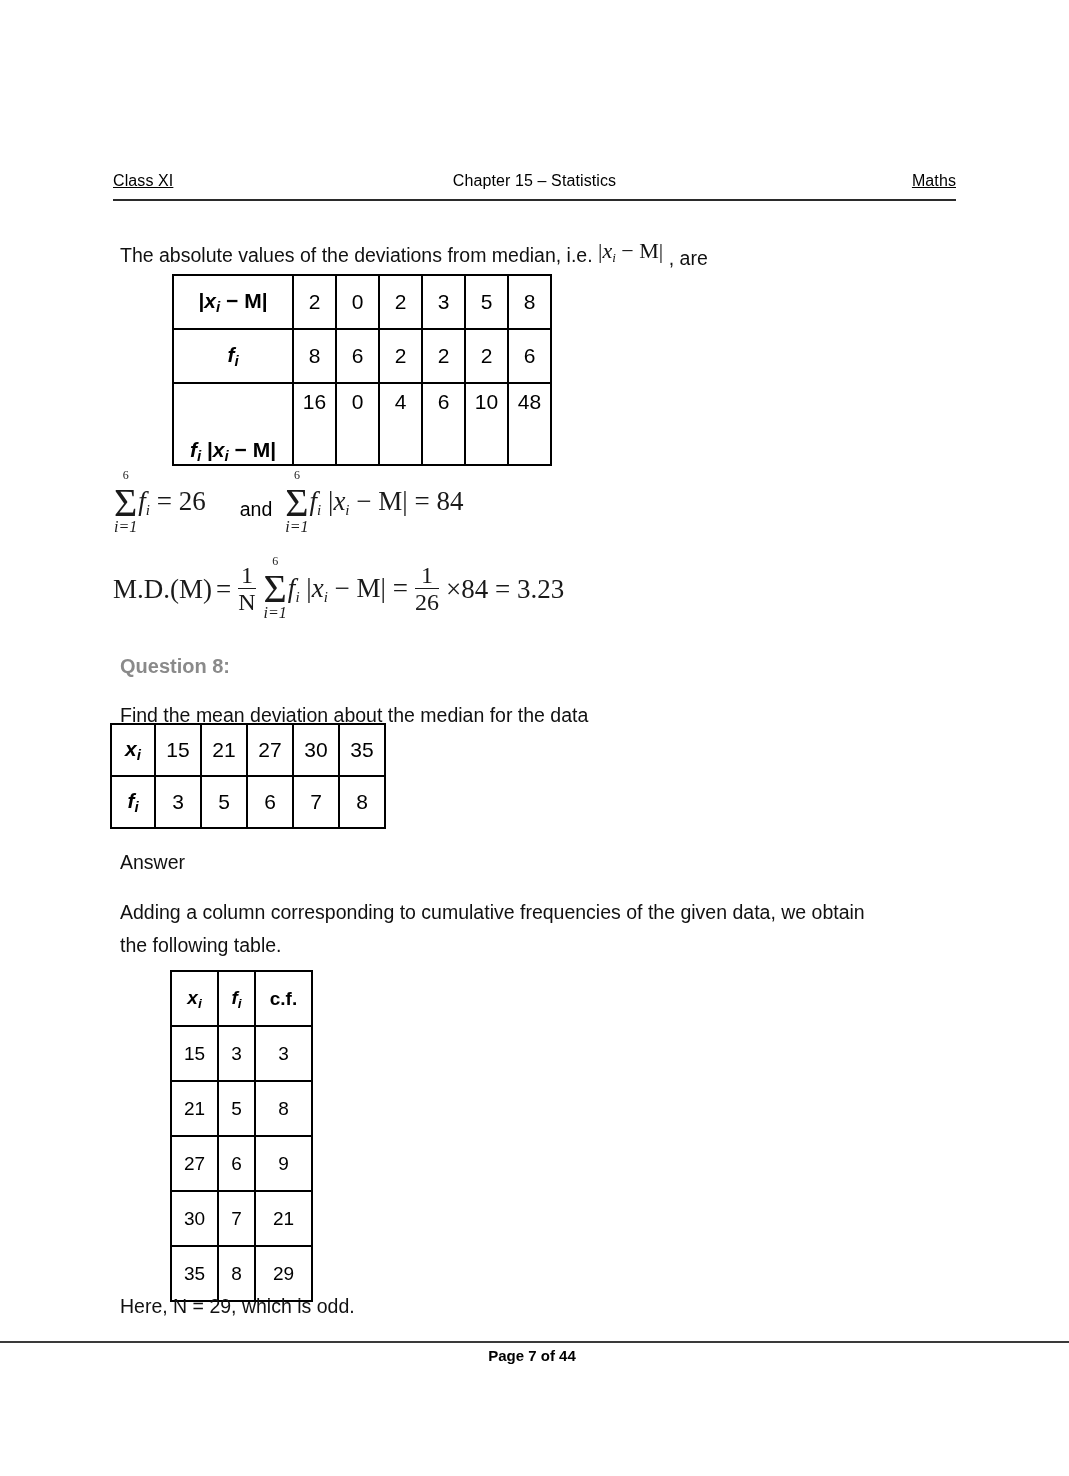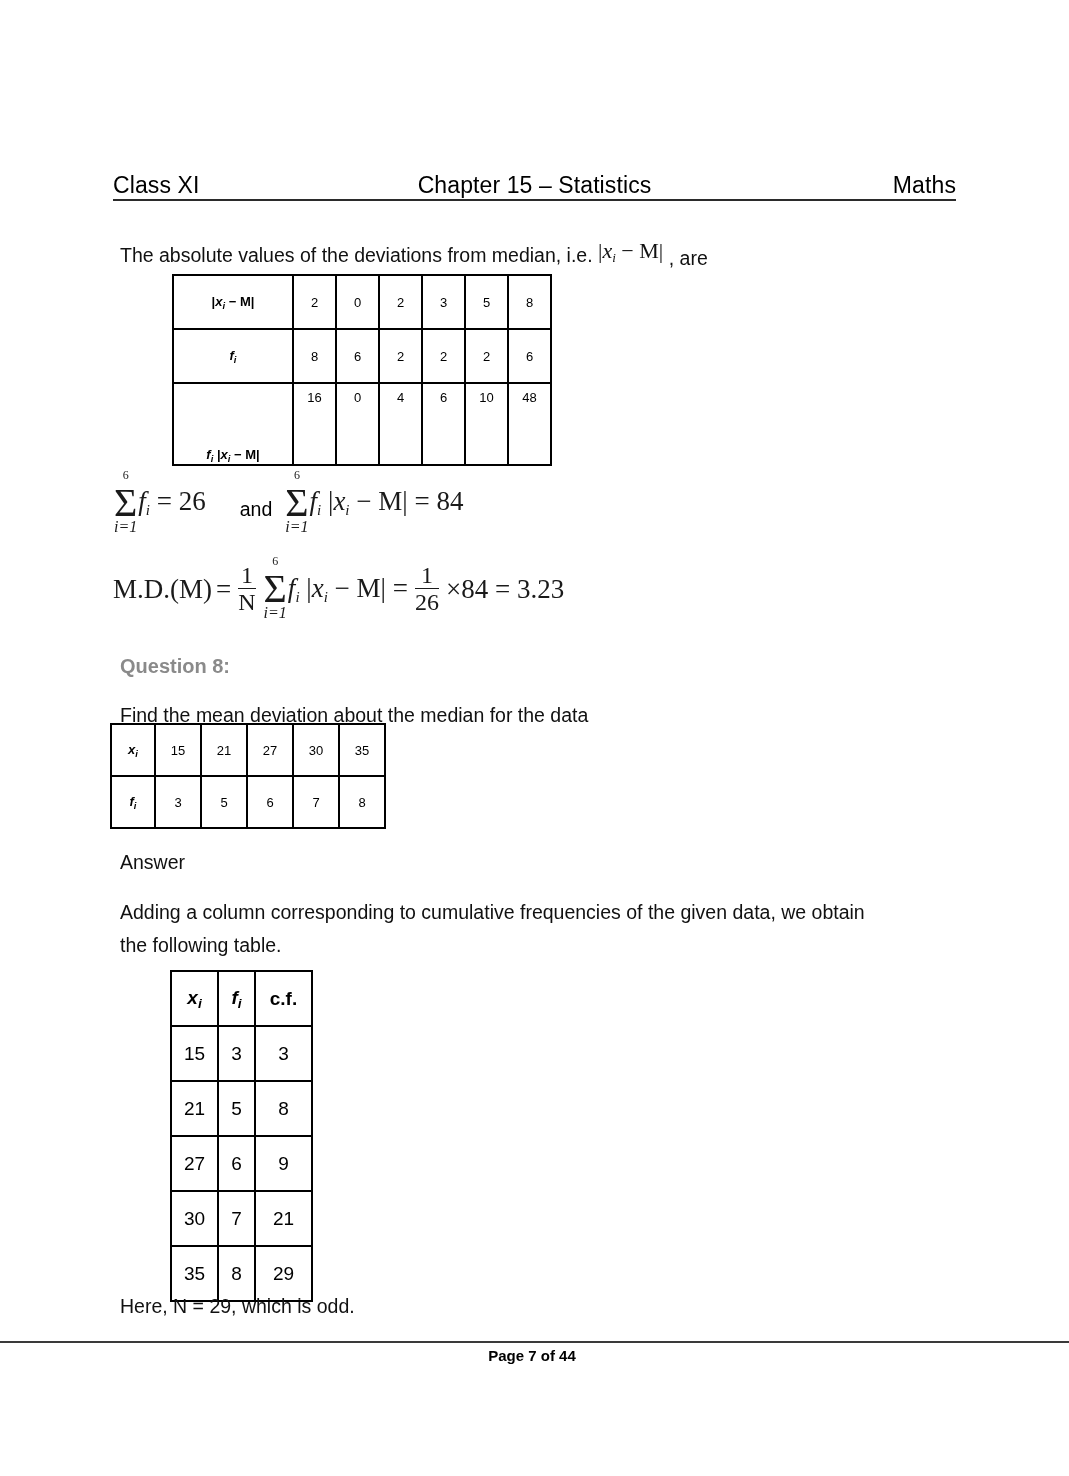--- a/index.html
+++ b/index.html
@@ -26,22 +26,23 @@
 
   
   .rh {
     position: absolute;
     left: 113px;
     top: 172px;
     width: 843px;
     display: flex;
     justify-content: space-between;
     align-items: flex-start;
-    font-size: 23px;
+    font-size: 16px;
     letter-spacing: .1px;
+    text-decoration: underline;
   }
   .rh-mid { position: absolute; left: 0; right: 0; text-align: center; }
   .rh-left, .rh-right { position: relative; z-index: 2; }
   .rh-rule {
     position: absolute;
     left: 113px;
     top: 199px;
     width: 843px;
     height: 2px;
     background: #2b2b2b;
@@ -76,21 +77,21 @@
 
   
   table.grid {
     border-collapse: collapse;
     position: absolute;
     background: #ffffff;
   }
   table.grid td {
     border: 2px solid #000000;
     text-align: center;
-    font-size: 13px;
+    font-size: 21px;
     padding: 0;
     background: #ffffff;
   }
   td.hdr {
     background: #e7e7e7;
     font-weight: bold;
   }
   .sub {
     font-size: 0.72em;
     vertical-align: -0.28em;

